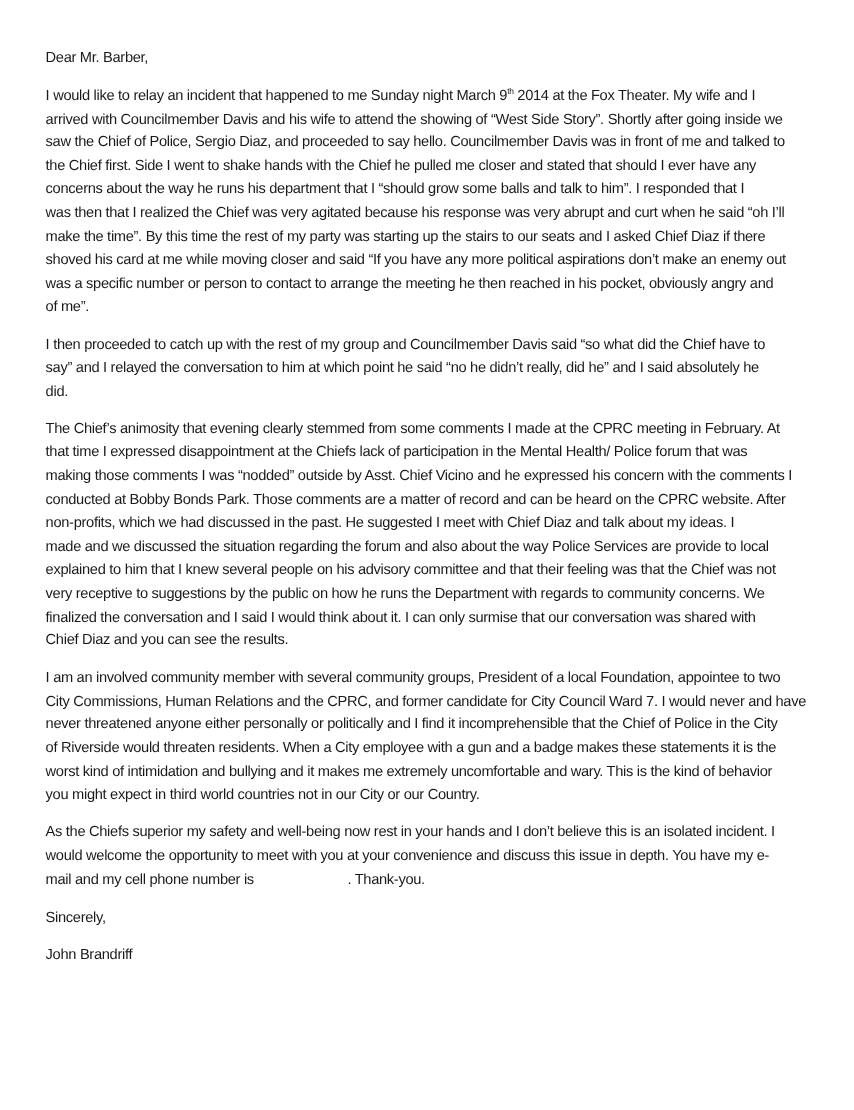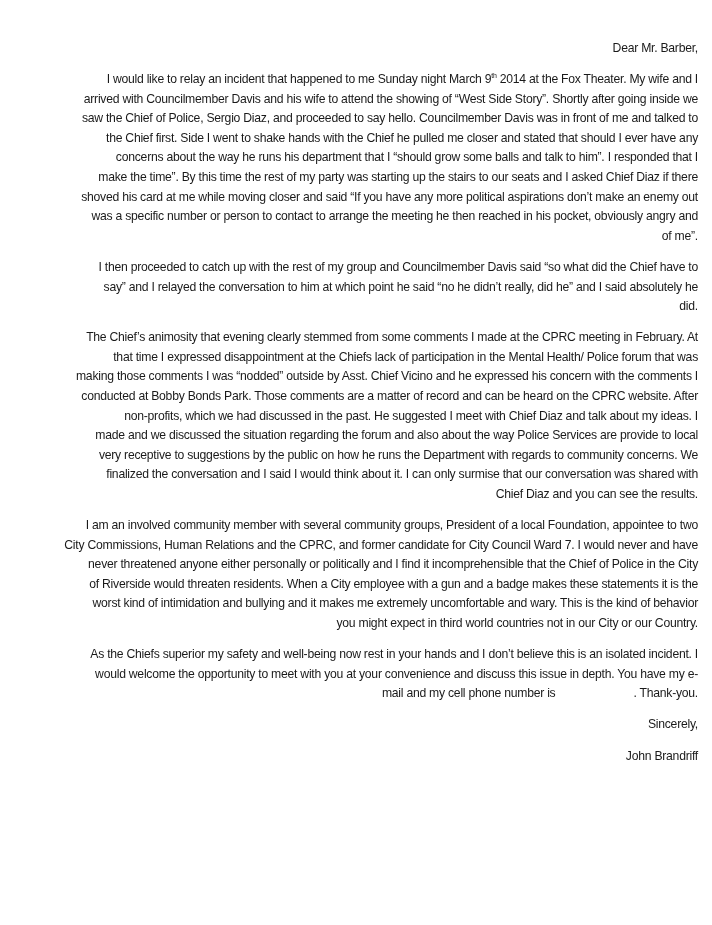--- a/index.html
+++ b/index.html
@@ -16,21 +16,20 @@
     color: #1a1a1a;
   }
   .page {
     position: absolute;
     left: 38px;
     top: 39px;
     width: 660px;
   }
   .para {
     margin: 0 0 11.5px 0;
-    text-align: right;
   }
   .line {
     display: block;
     font-size: 12.2px;
     line-height: 19.6px;
     height: 19.6px;
     white-space: nowrap;
     letter-spacing: -0.25px;
   }
   sup {
@@ -52,39 +51,41 @@
   <div class="para">
     <span class="line">Dear Mr. Barber,</span>
   </div>
 
   <div class="para">
     <span class="line"><span>I would like to relay an incident that happened to me Sunday night March 9</span><sup>th</sup><span> 2014 at the Fox Theater. My wife and I</span></span>
     <span class="line">arrived with Councilmember Davis and his wife to attend the showing of “West Side Story”. Shortly after going inside we</span>
     <span class="line">saw the Chief of Police, Sergio Diaz, and proceeded to say hello. Councilmember Davis was in front of me and talked to</span>
     <span class="line">the Chief first. Side I went to shake hands with the Chief he pulled me closer and stated that should I ever have any</span>
     <span class="line">concerns about the way he runs his department that I “should grow some balls and talk to him”. I responded that I</span>
+    <span class="line">was then that I realized the Chief was very agitated because his response was very abrupt and curt when he said “oh I’ll</span>
     <span class="line">make the time”. By this time the rest of my party was starting up the stairs to our seats and I asked Chief Diaz if there</span>
     <span class="line">shoved his card at me while moving closer and said “If you have any more political aspirations don’t make an enemy out</span>
     <span class="line">was a specific number or person to contact to arrange the meeting he then reached in his pocket, obviously angry and</span>
     <span class="line">of me”.</span>
   </div>
 
   <div class="para">
     <span class="line">I then proceeded to catch up with the rest of my group and Councilmember Davis said “so what did the Chief have to</span>
     <span class="line">say” and I relayed the conversation to him at which point he said “no he didn’t really, did he” and I said absolutely he</span>
     <span class="line">did.</span>
   </div>
 
   <div class="para">
     <span class="line">The Chief’s animosity that evening clearly stemmed from some comments I made at the CPRC meeting in February. At</span>
     <span class="line">that time I expressed disappointment at the Chiefs lack of participation in the Mental Health/ Police forum that was</span>
     <span class="line">making those comments I was “nodded” outside by Asst. Chief Vicino and he expressed his concern with the comments I</span>
     <span class="line">conducted at Bobby Bonds Park. Those comments are a matter of record and can be heard on the CPRC website. After</span>
     <span class="line">non-profits, which we had discussed in the past.  He suggested I meet with Chief Diaz and talk about my ideas. I</span>
     <span class="line">made and we discussed the situation regarding the forum and also about the way Police Services are provide to local</span>
+    <span class="line">explained to him that I knew several people on his advisory committee and that their feeling was that the Chief was not</span>
     <span class="line">very receptive to suggestions by the public on how he runs the Department with regards to community concerns. We</span>
     <span class="line">finalized the conversation and I said I would think about it. I can only surmise that our conversation was shared with</span>
     <span class="line">Chief Diaz and you can see the results.</span>
   </div>
 
   <div class="para">
     <span class="line">I am an involved community member with several community groups, President of a local Foundation, appointee to two</span>
     <span class="line">City Commissions, Human Relations and the CPRC, and former candidate for City Council Ward 7. I would never and have</span>
     <span class="line">never threatened anyone either personally or politically and I find it incomprehensible that the Chief of Police in the City</span>
     <span class="line">of Riverside would threaten residents. When a City employee with a gun and a badge makes these statements it is the</span>

